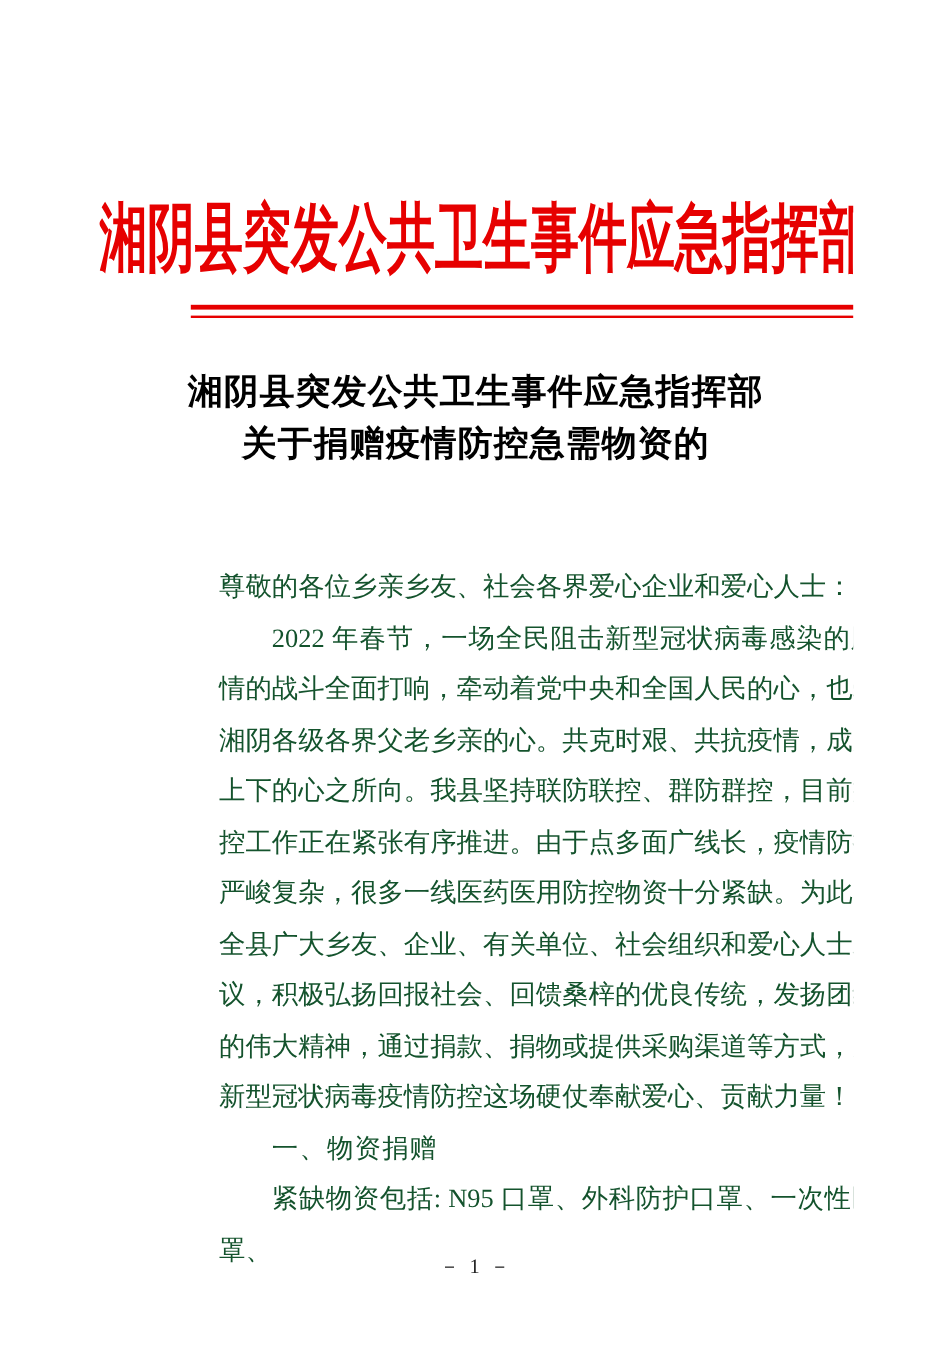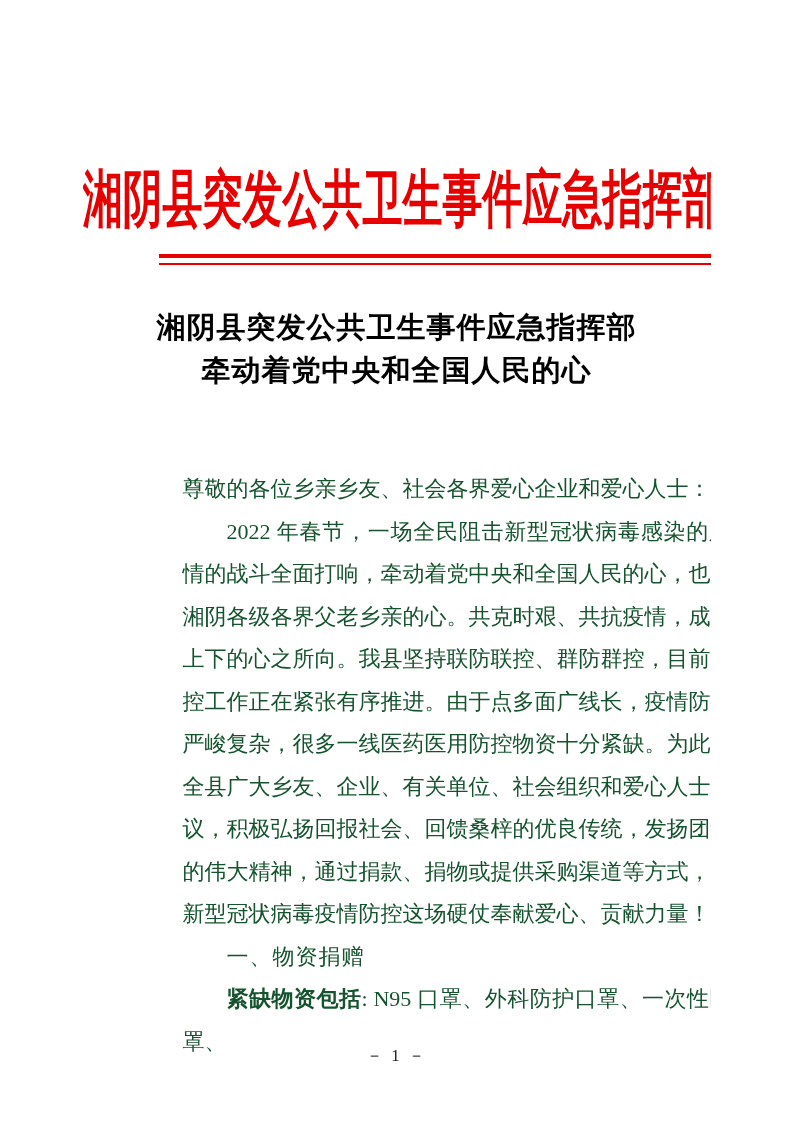--- a/index.html
+++ b/index.html
@@ -66,21 +66,21 @@
       text-align: justify;
     }
     .body-text p { margin: 0; }
     .indent { text-indent: 2em; }
     .heading {
       font-weight: normal;
       font-family: "Liberation Sans", "DejaVu Sans", sans-serif;
       letter-spacing: 1px;
     }
     .bold-label {
-      font-weight: bold;
+      font-weight: normal;
       font-family: "Liberation Sans", "DejaVu Sans", sans-serif;
     }
     
     .footer {
       position: absolute;
       top: 1040px;
       left: 0;
       width: 100%;
       text-align: center;
       font-size: 17px;
@@ -93,21 +93,21 @@
 
 <div class="page">
 
   <div class="letterhead">湘阴县突发公共卫生事件应急指挥部</div>
 
   <div class="rule rule-thick"></div>
   <div class="rule rule-thin"></div>
 
   <div class="doc-title">
     <div>湘阴县突发公共卫生事件应急指挥部</div>
-    <div>牵动着党中央和全国人民的心</div>
+    <div>关于捐赠疫情防控急需物资的</div>
   </div>
 
   <div class="body-text">
     <p>尊敬的各位乡亲乡友、社会各界爱心企业和爱心人士：</p>
     <p class="indent">2022 年春节，一场全民阻击新型冠状病毒感染的肺炎疫情的战斗全面打响，牵动着党中央和全国人民的心，也牵动着湘阴各级各界父老乡亲的心。共克时艰、共抗疫情，成为全国上下的心之所向。我县坚持联防联控、群防群控，目前疫情防控工作正在紧张有序推进。由于点多面广线长，疫情防控形势严峻复杂，很多一线医药医用防控物资十分紧缺。为此，特向全县广大乡友、企业、有关单位、社会组织和爱心人士发出倡议，积极弘扬回报社会、回馈桑梓的优良传统，发扬团结互助的伟大精神，通过捐款、捐物或提供采购渠道等方式，为打赢新型冠状病毒疫情防控这场硬仗奉献爱心、贡献力量！</p>
     <p class="indent heading">一、物资捐赠</p>
     <p class="indent"><span class="bold-label">紧缺物资包括</span><span>: N95 口罩、外科防护口罩、一次性医用口罩、</span></p>
   </div>
 
   <div class="footer">－ 1 －</div>

